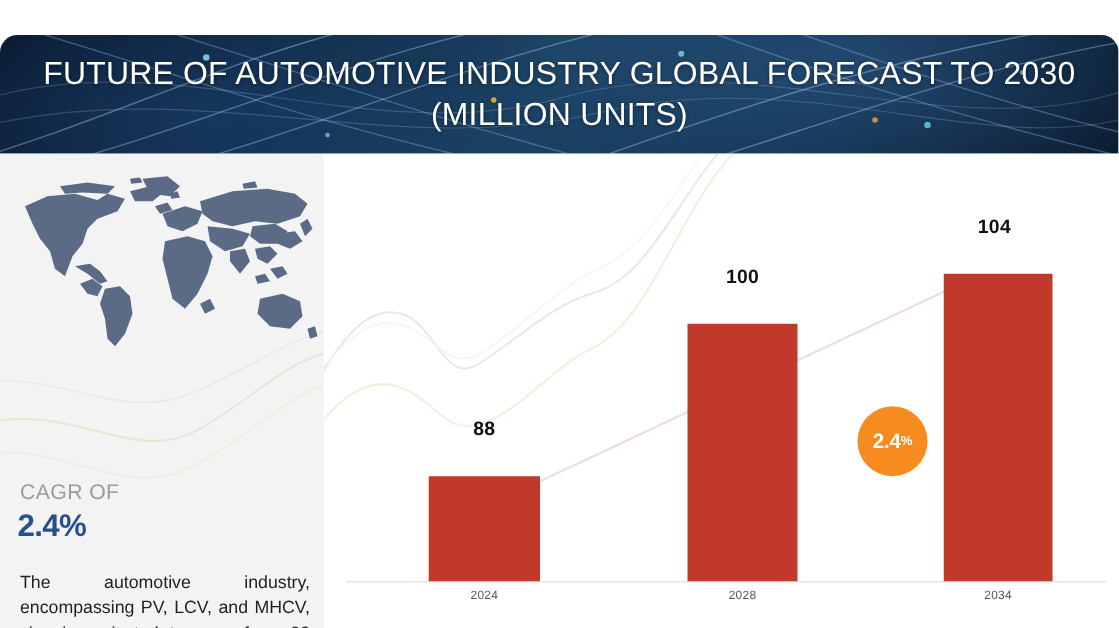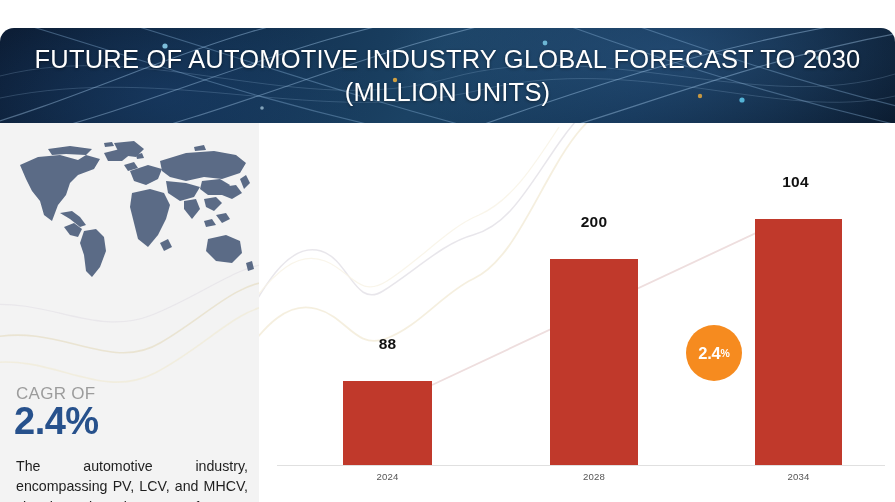--- a/index.html
+++ b/index.html
@@ -87,21 +87,21 @@
     font-size: 17px;
     font-weight: 400;
     letter-spacing: 0.3px;
     line-height: 19px;
   }
   #cagr-value {
     position: absolute;
     left: 14px;
     top: 277px;
     color: #27518c;
-    font-size: 38px;
+    font-size: 25px;
     font-weight: 700;
     letter-spacing: -0.5px;
     line-height: 42px;
   }
   #sidebar-desc {
     position: absolute;
     left: 16px;
     top: 333px;
     width: 232px;
     color: #1f1f1f;
@@ -350,21 +350,21 @@
           </marker>
         </defs>
         <line x1="173" y1="262" x2="514" y2="102" stroke="#eedede" stroke-width="1.8" marker-end="url(#ah)"></line>
       </svg>
 
       <div class="bar-group" style="left:84px; width:89px;">
         <div class="bar-value" style="top:148px;">88</div>
         <div class="bar" style="left:0; width:89px; height:84px;"></div>
       </div>
       <div class="bar-group" style="left:291px; width:88px;">
-        <div class="bar-value" style="top:26px;">200</div>
+        <div class="bar-value" style="top:26px;">100</div>
         <div class="bar" style="left:0; width:88px; height:206px;"></div>
       </div>
       <div class="bar-group" style="left:496px; width:81px;">
         <div class="bar-value" style="top:-14px;">104</div>
         <div class="bar" style="left:0; width:87px; height:246px;"></div>
       </div>
 
       <div class="bar-cat" style="left:84px; width:89px;">2024</div>
       <div class="bar-cat" style="left:291px; width:88px;">2028</div>
       <div class="bar-cat" style="left:496px; width:87px;">2034</div>

